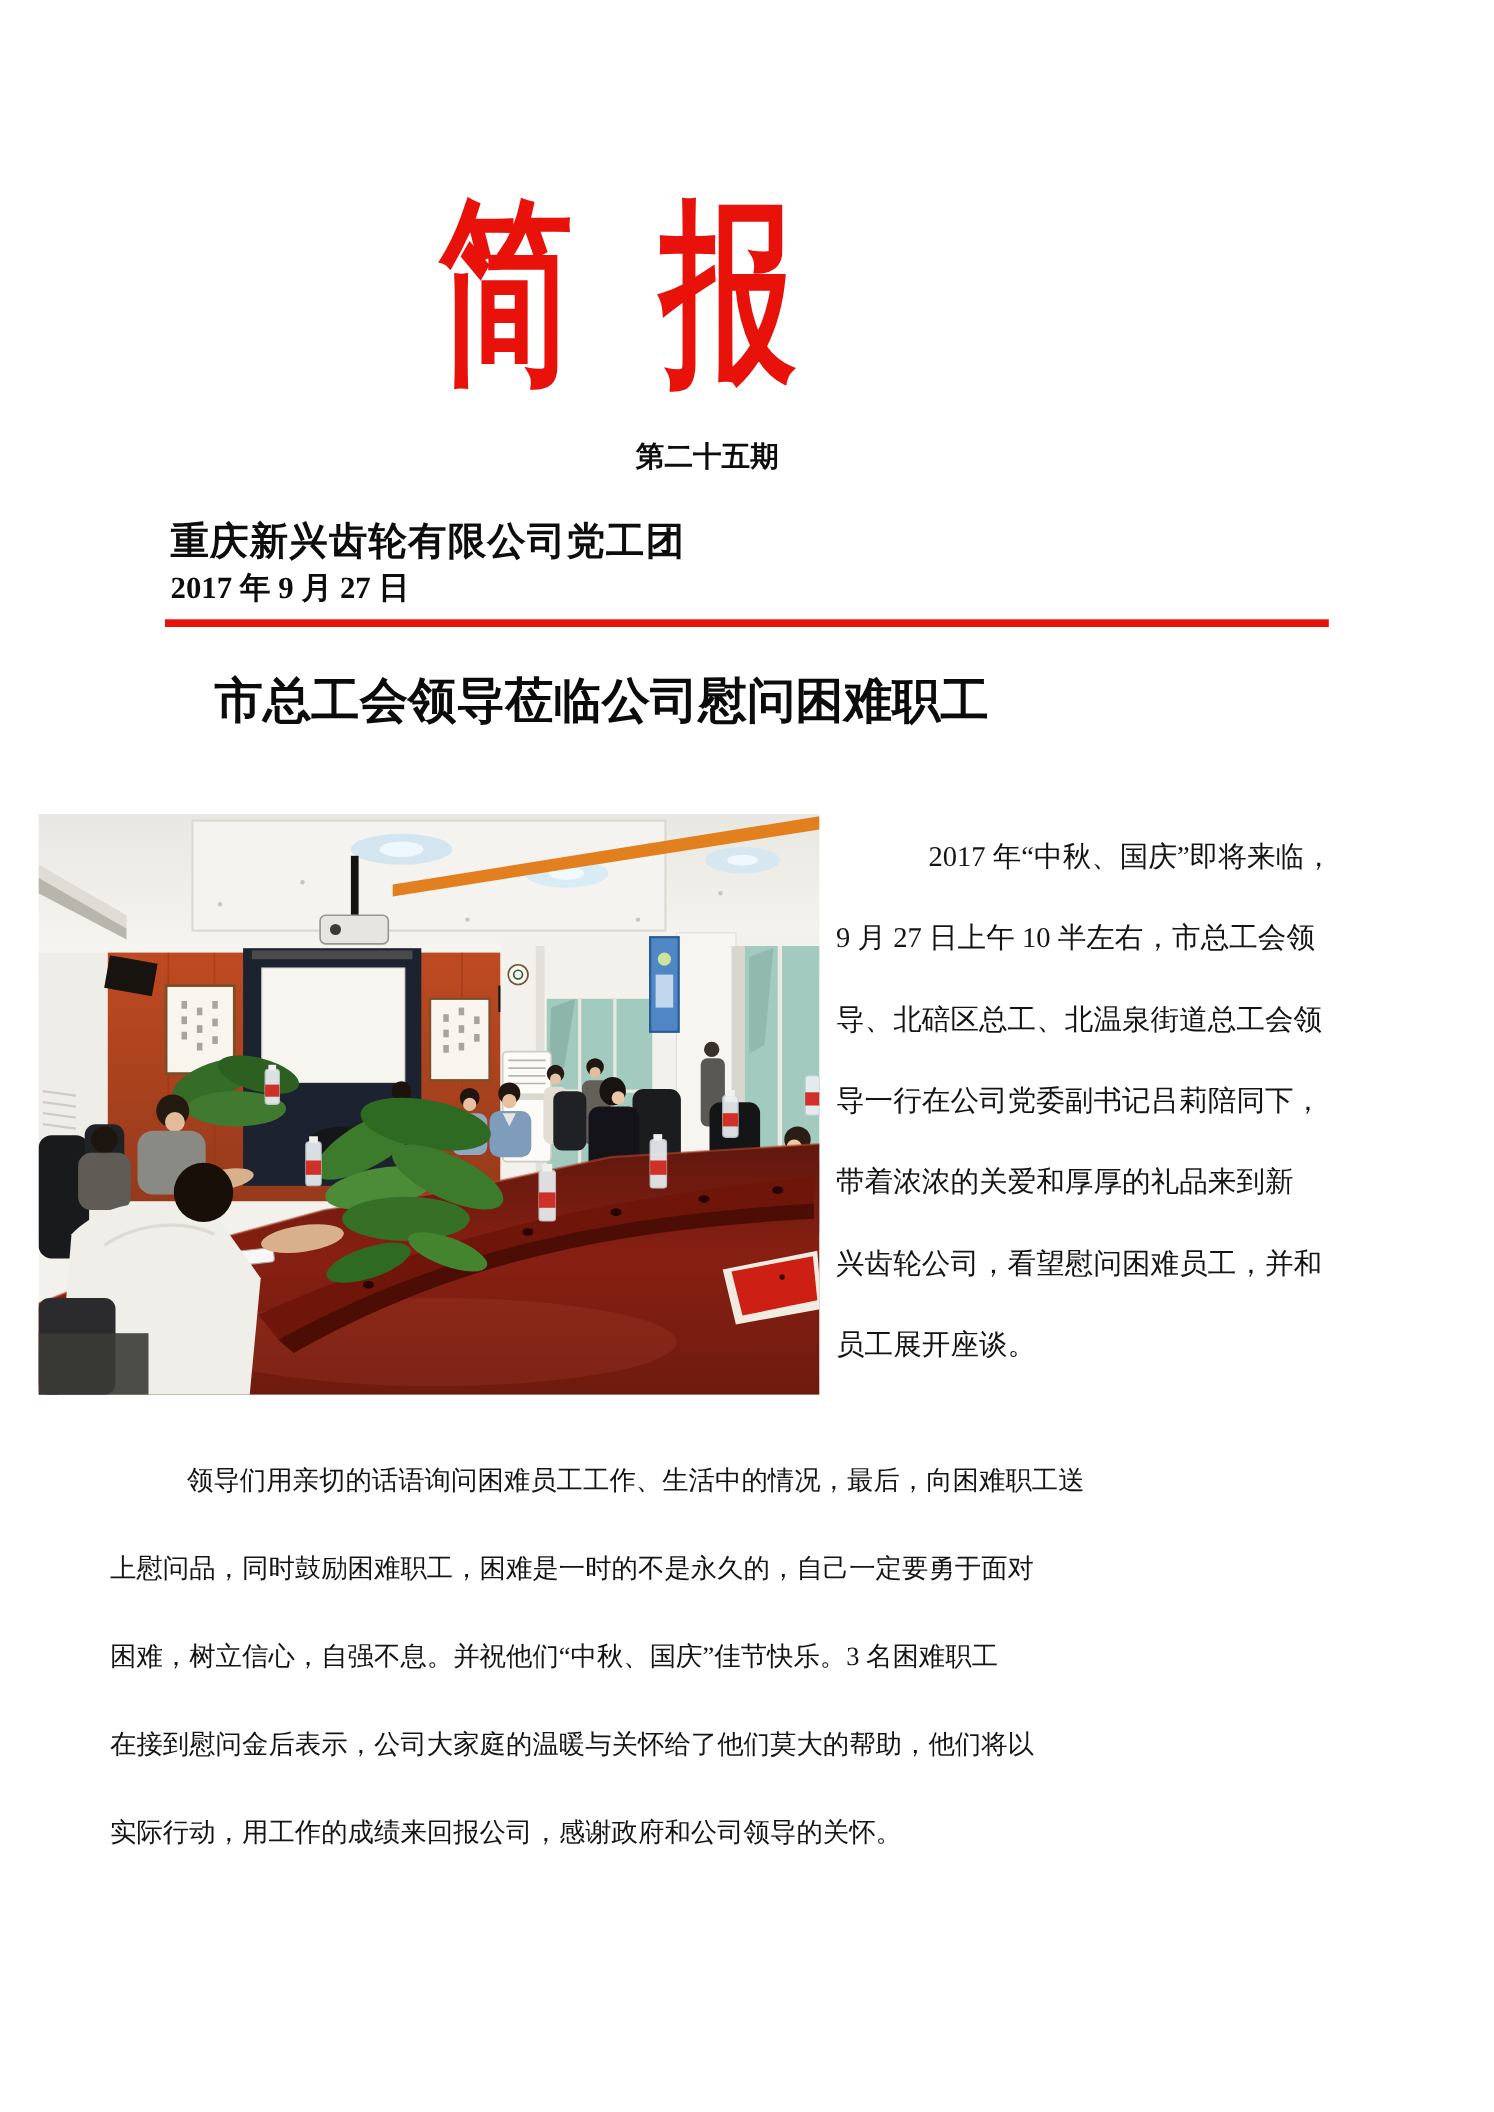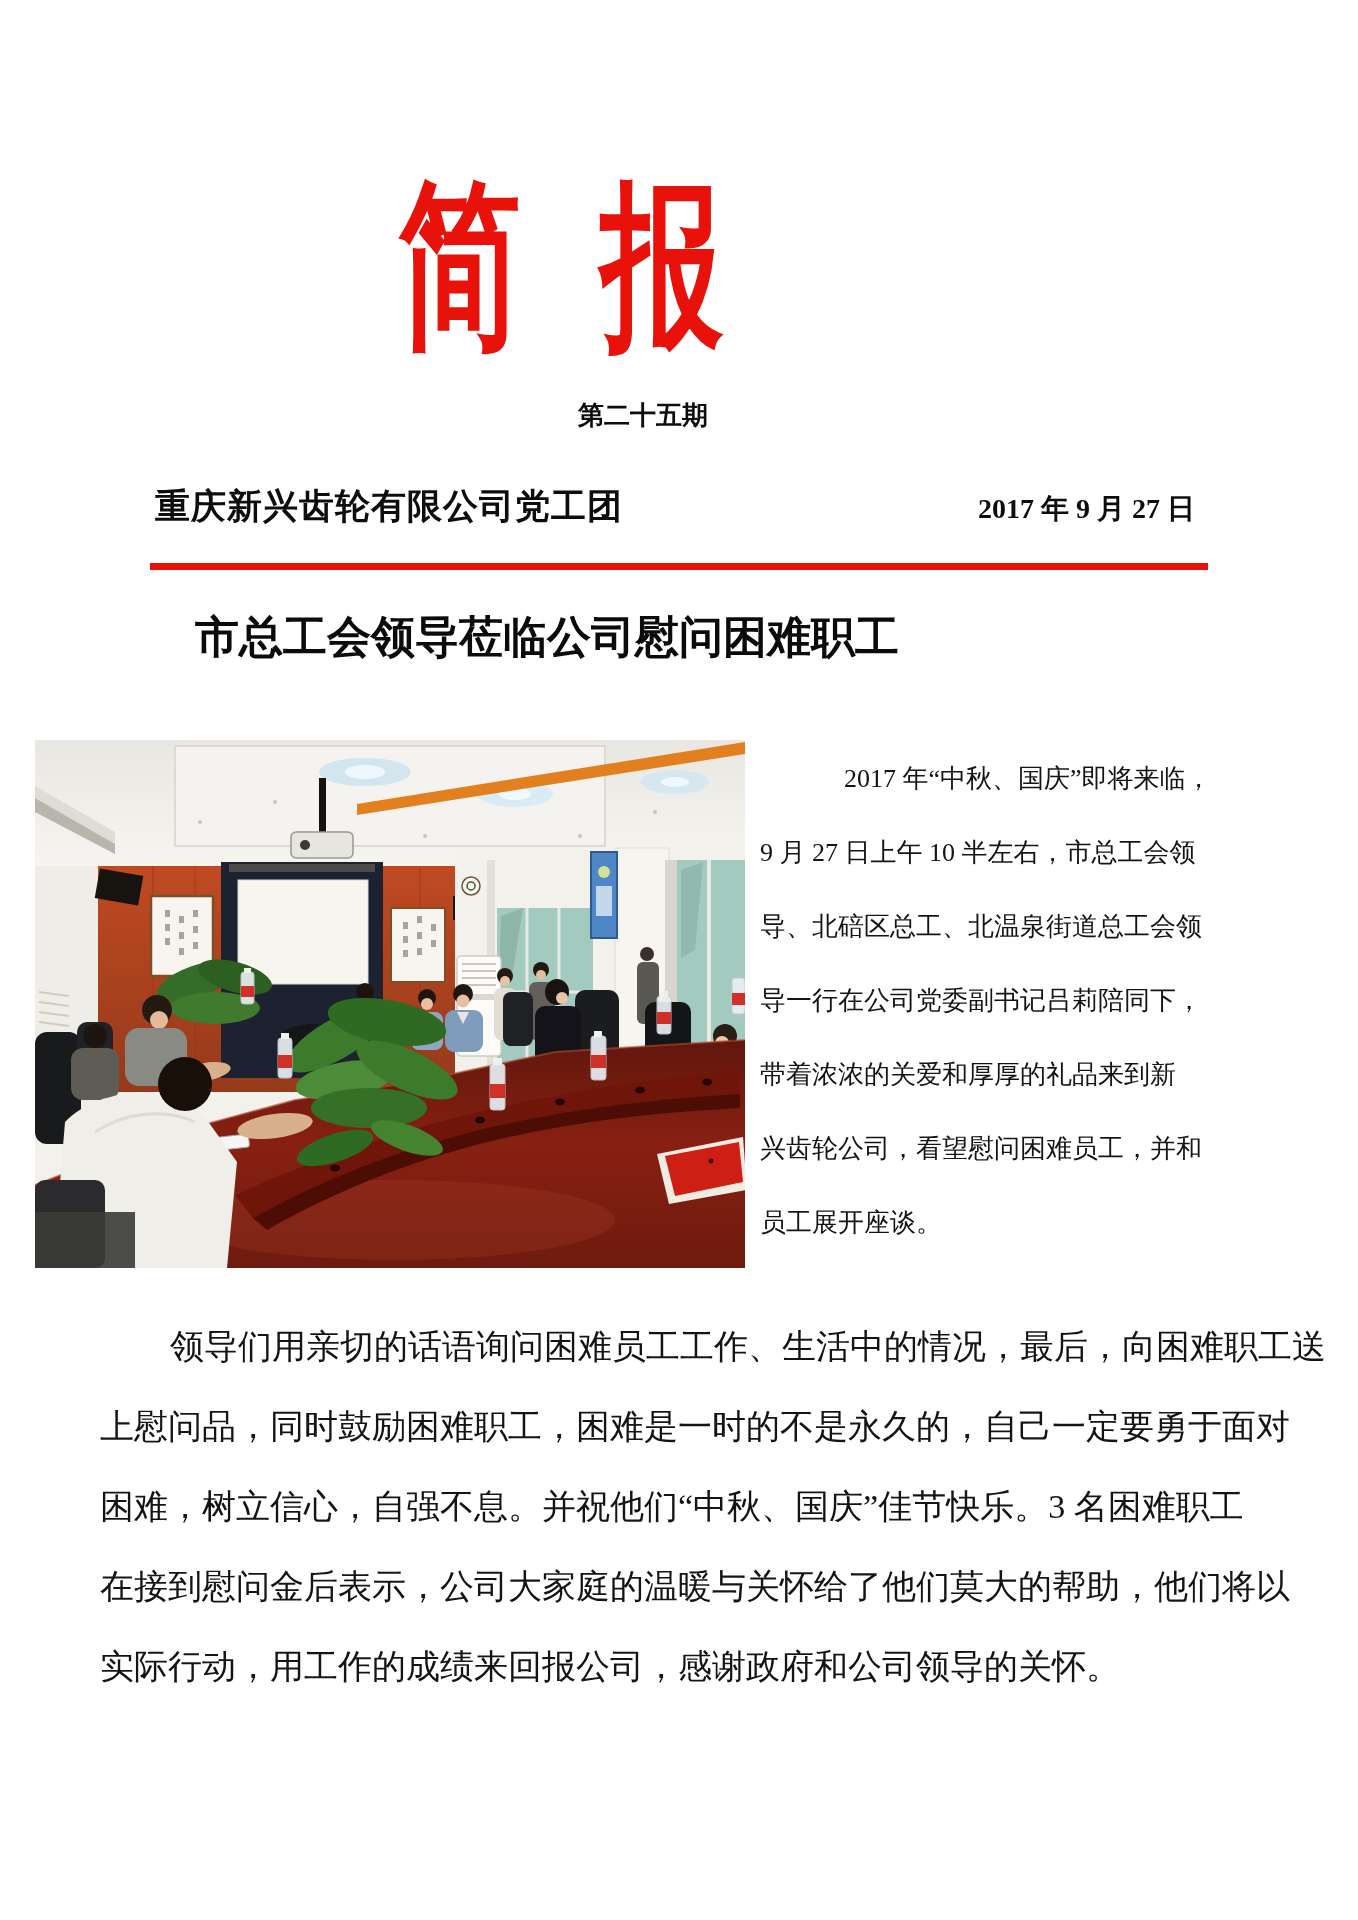--- a/index.html
+++ b/index.html
@@ -11,37 +11,37 @@
   
   .masthead{position:absolute;left:370px;top:178px;width:382px;height:200px;
     display:flex;justify-content:space-between;align-items:flex-start;}
   .title-char{
     font-family:"Liberation Serif","DejaVu Serif",serif;
     font-weight:700;font-size:180px;line-height:1.0;color:#e8120a;
     transform:scaleX(.68);transform-origin:center top;display:inline-block;}
   .issue{position:absolute;left:578px;top:398px;
     font-family:"Liberation Sans","DejaVu Sans",sans-serif;
     font-weight:700;font-size:26px;letter-spacing:0px;color:#0d0d0d;}
-  .pub-row{position:absolute;left:155px;top:483px;width:1040px;
-    display:flex;justify-content:space-between;align-items:baseline;}
+  .pub-row{position:absolute;left:155px;top:469px;width:1040px;
+    display:flex;justify-content:space-between;align-items:baseline;flex-direction:column;}
   .publisher{font-family:"Liberation Sans","DejaVu Sans",sans-serif;
     font-weight:700;font-size:35px;letter-spacing:1px;color:#0d0d0d;}
   .pub-date{font-family:"Liberation Serif","DejaVu Serif",serif;
     font-weight:700;font-size:28px;color:#0d0d0d;}
   .rule{position:absolute;left:150px;top:563px;width:1058px;height:7px;background:#e8120a;}
   .headline{position:absolute;left:195px;top:608px;margin:0;
     font-family:"Liberation Sans","DejaVu Sans",sans-serif;
     font-weight:700;font-size:44px;letter-spacing:0px;color:#0b0b0b;white-space:nowrap;}
   .photo{position:absolute;left:35px;top:740px;width:710px;height:528px;}
   .photo svg{display:block;width:710px;height:528px;}
   .intro-col{position:absolute;left:760px;top:742px;width:575px;}
   .iline{font-size:26px;line-height:74px;height:74px;white-space:nowrap;color:#141414;}
   .iline.indent{padding-left:84px;}
   .body-par{position:absolute;left:100px;top:1307px;width:1190px;}
-  .bline{font-size:34px;line-height:80px;height:80px;white-space:nowrap;color:#141414;}
+  .bline{font-size:24px;line-height:80px;height:80px;white-space:nowrap;color:#141414;}
   .bline.indent{padding-left:70px;}
 </style>
 </head>
 <body>
 
 <div class="page">
 
   <div class="masthead">
     <span class="title-char">简</span>
     <span class="title-char">报</span>

